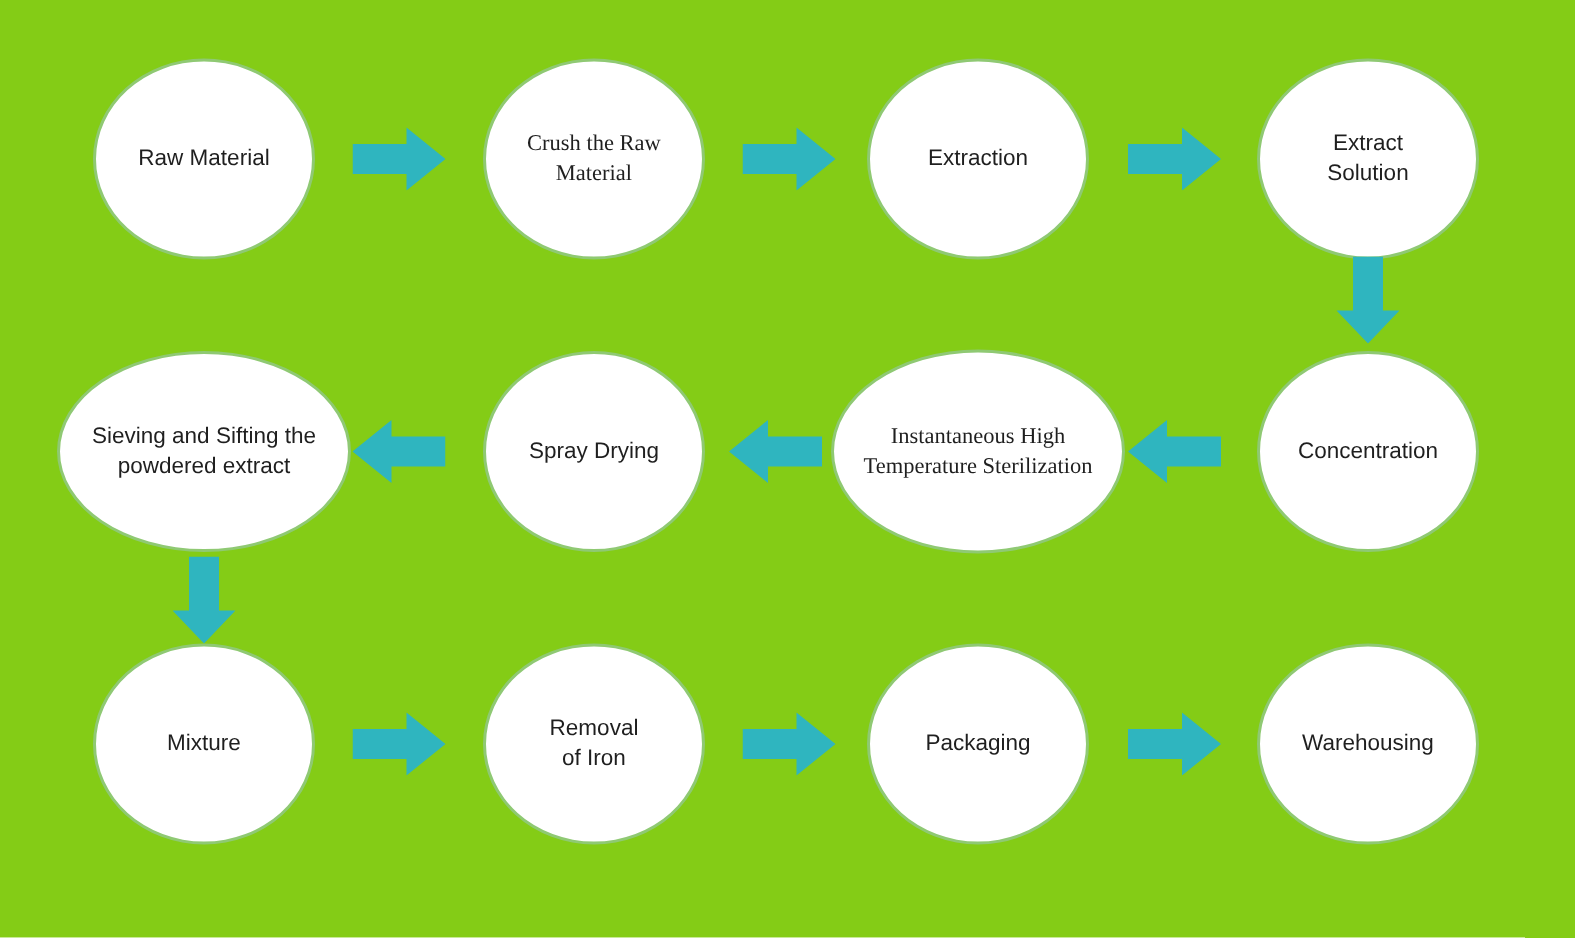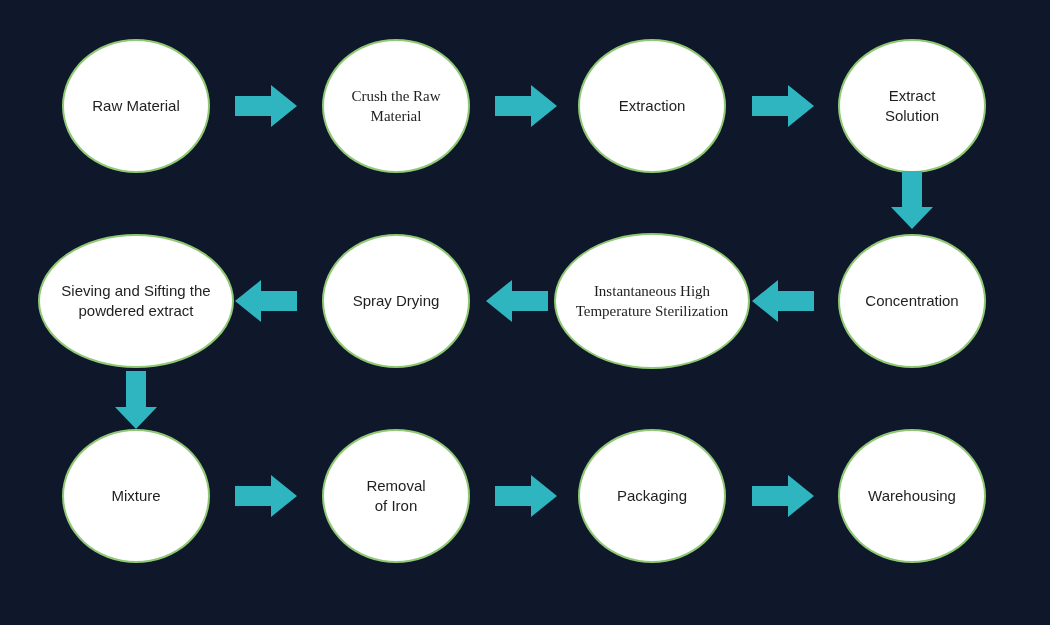--- a/index.html
+++ b/index.html
@@ -5,21 +5,21 @@
   :root{
     --green:#8FC973;
     --teal:#2FB5BF;
     --text:#1f1f1f;
   }
   html,body{margin:0;padding:0;background:#ffffff;}
   #canvas{
     position:relative;
     width:1050px;
     height:625px;
-    background:#0f172a;
+    background:#84cc16;
     font-family:"Liberation Sans", sans-serif;
     overflow:hidden;
   }
   .node{
     position:absolute;
     box-sizing:border-box;
     border:2px solid var(--green);
     border-radius:50%;
     background:#ffffff;
     display:flex;

